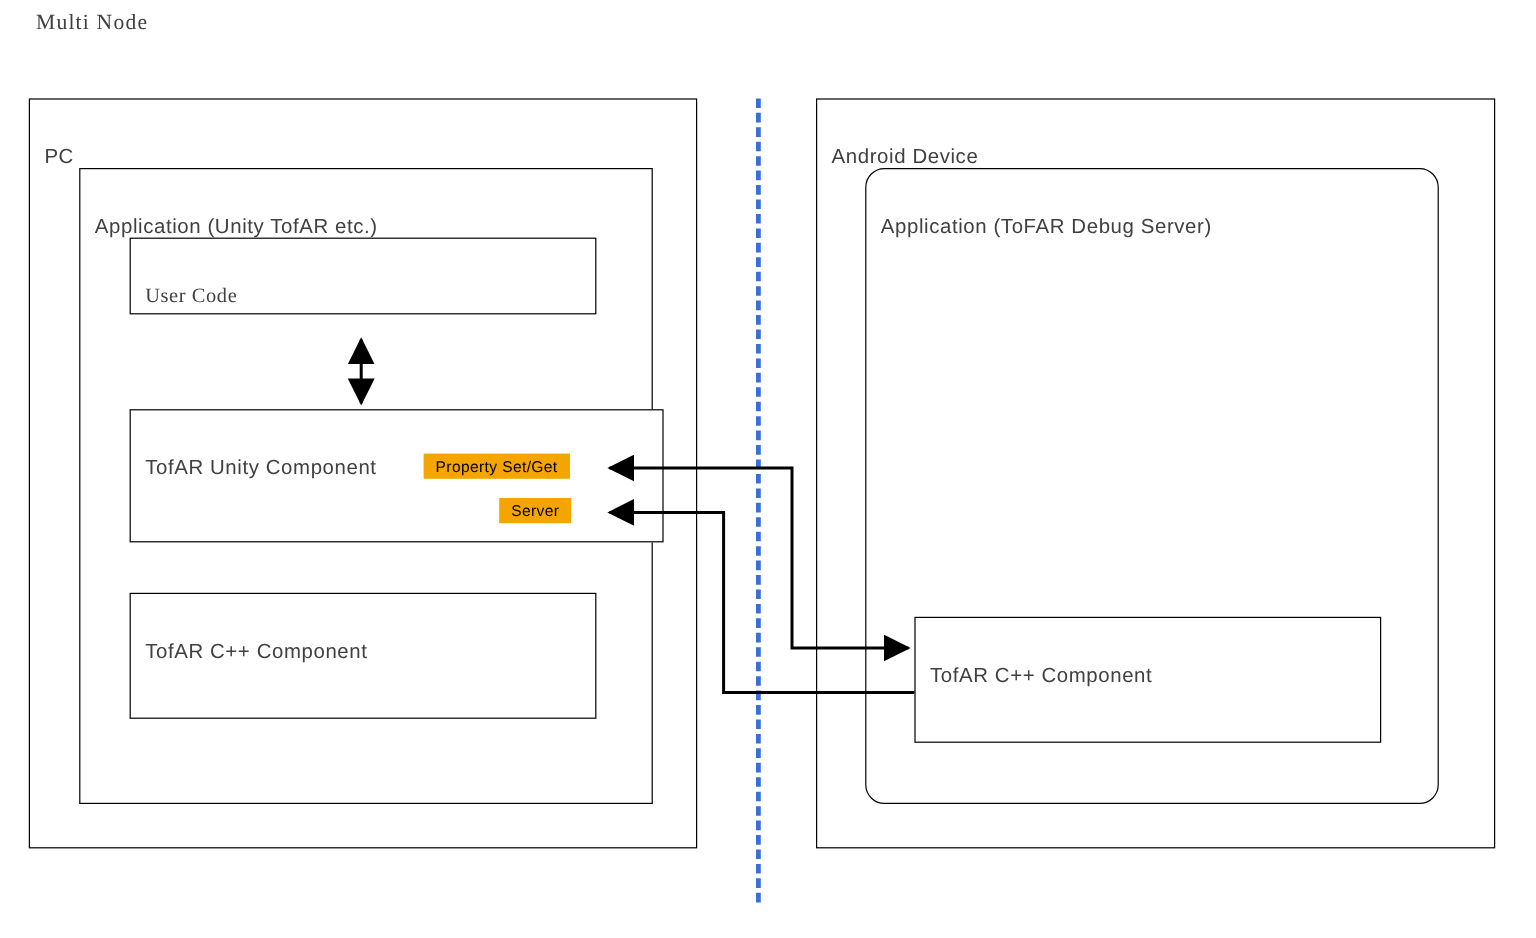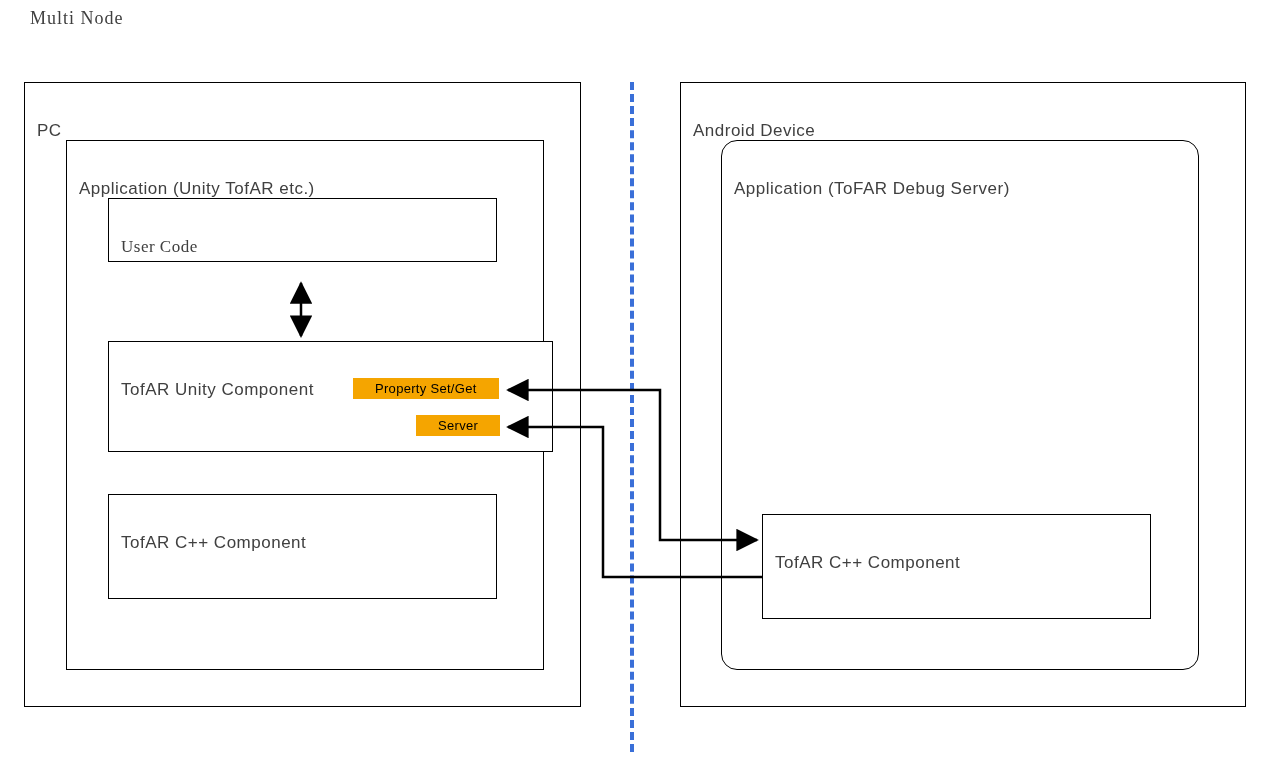--- a/index.html
+++ b/index.html
@@ -28,21 +28,21 @@
     left: 12px; top: 6px;
     font-size: 17px;
     letter-spacing: 0.5px;
     margin-top: 32px;
   }
   .tag {
     position: absolute;
     background: #f5a500;
     color: #000;
     font-size: 13px;
-    padding: 3px 22px;
+    padding: 3px 10px;
     letter-spacing: 0.3px;
   }
   .dash-line {
     position: absolute;
     border-left: 4px dashed #3a6fd8;
   }
   svg.conn {
     position: absolute;
     left: 0; top: 0;
     width: 1280px; height: 782px;

